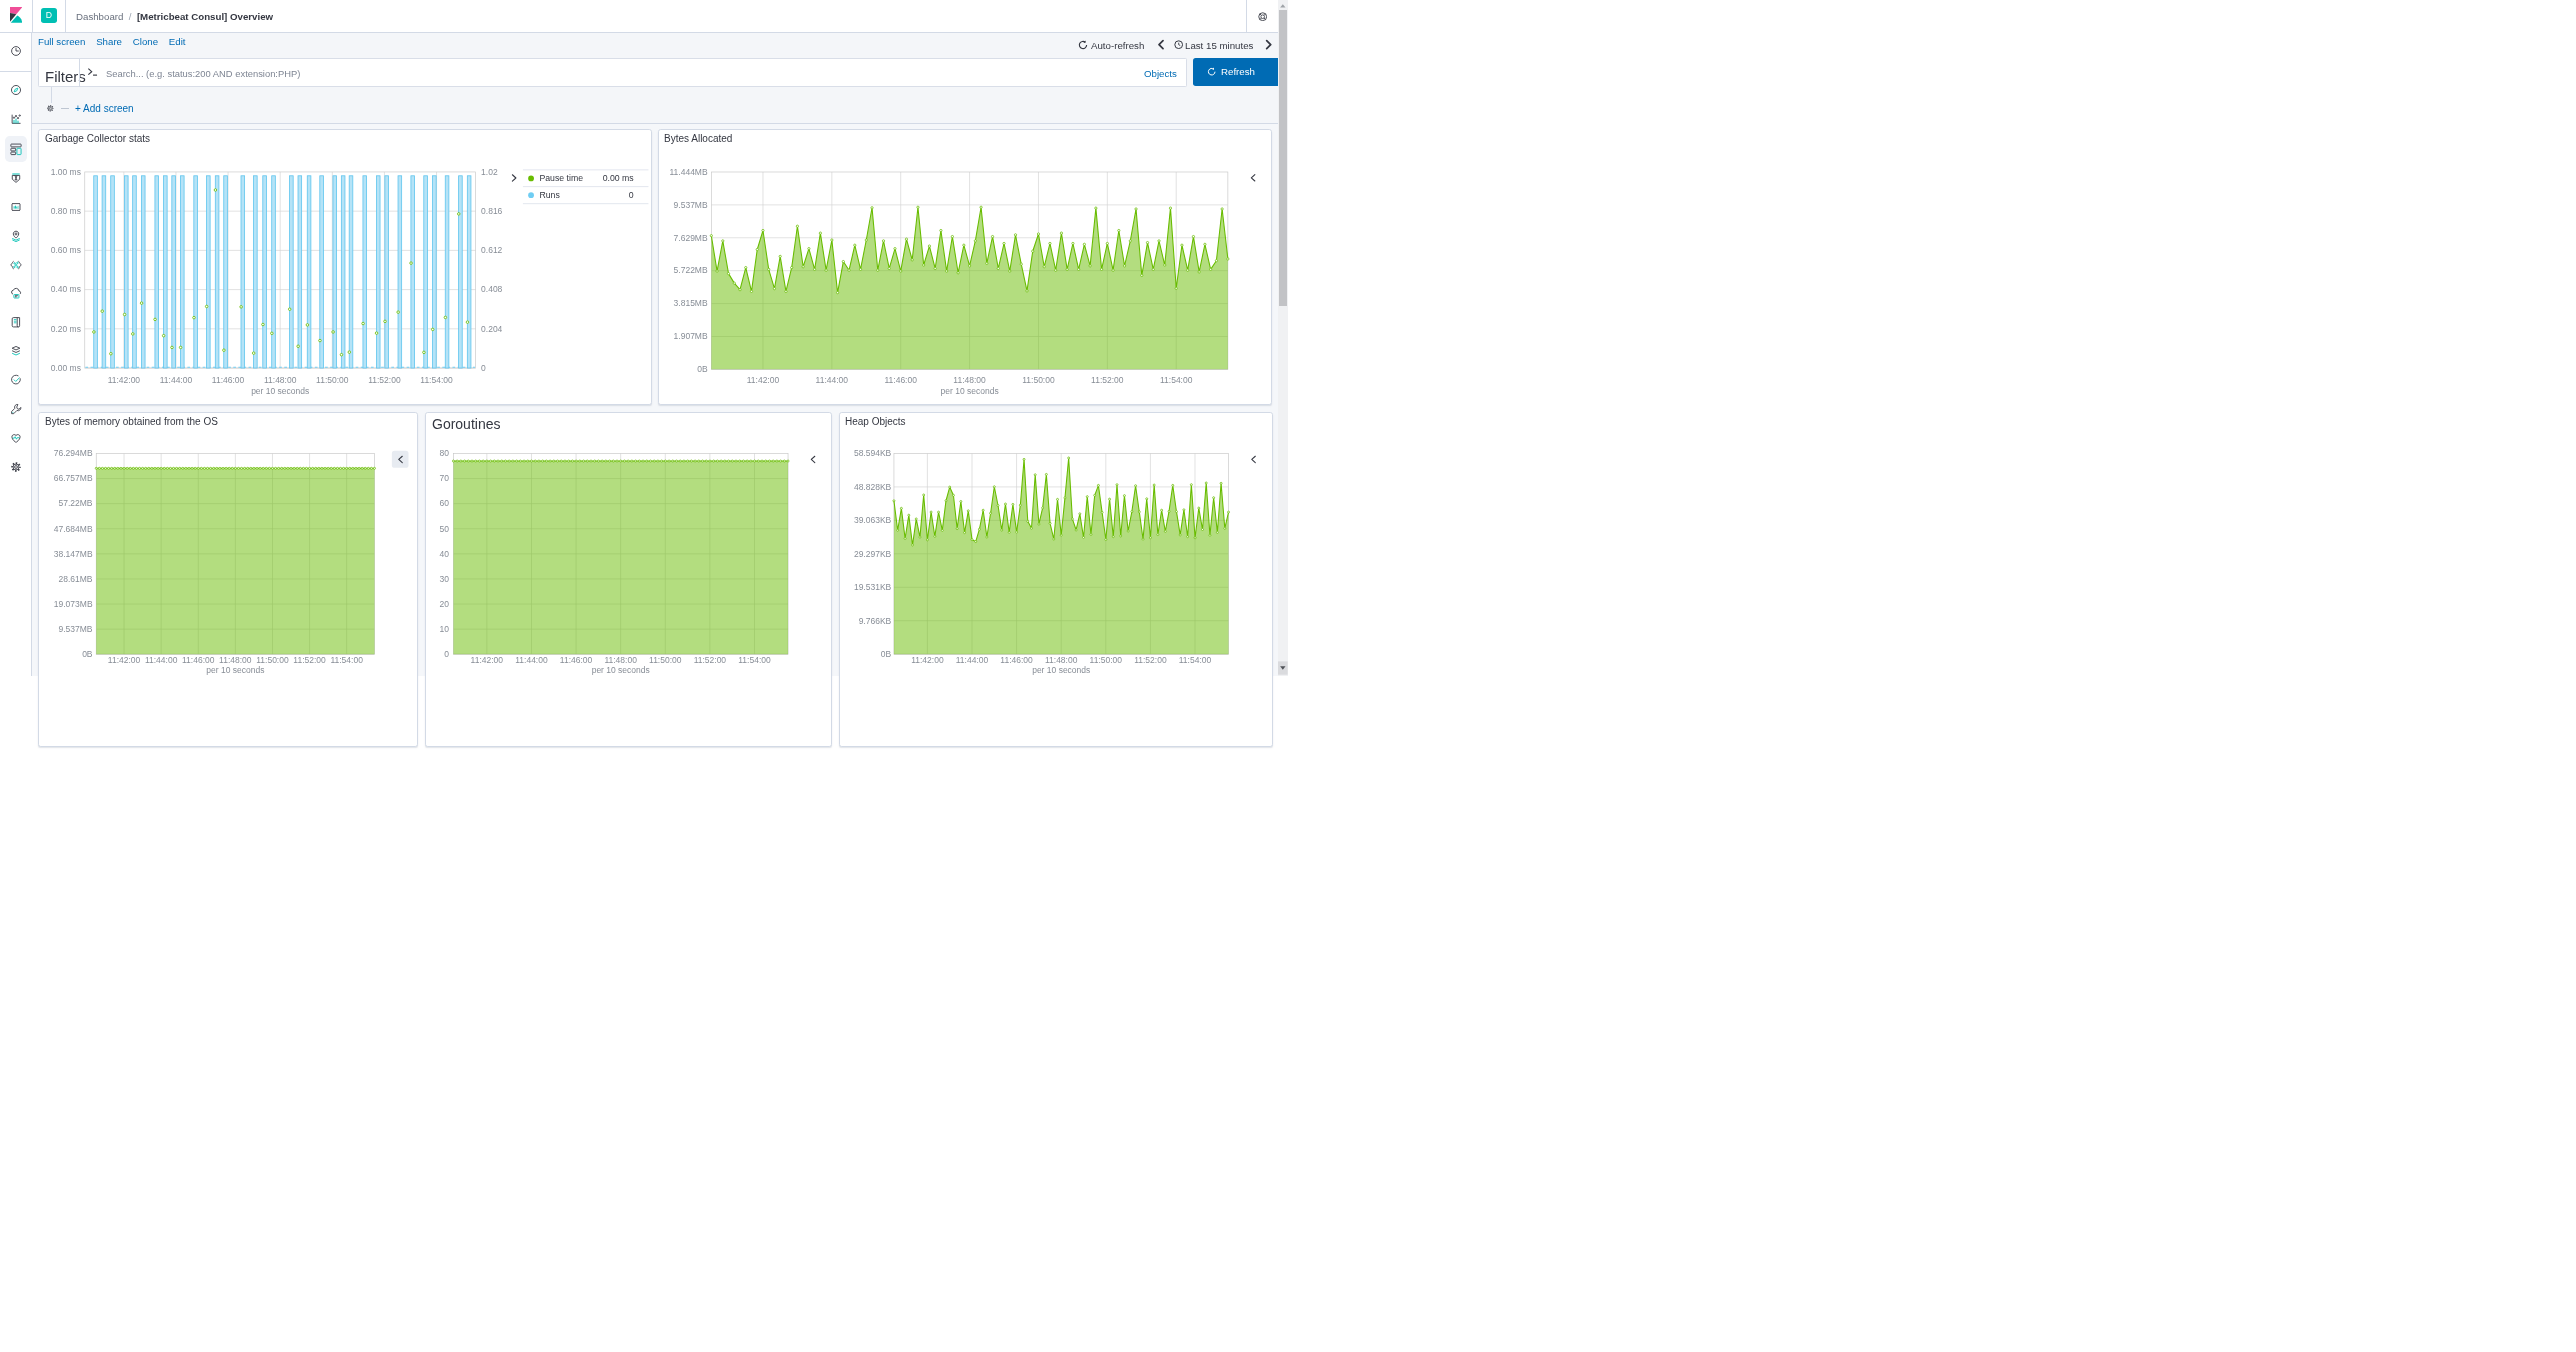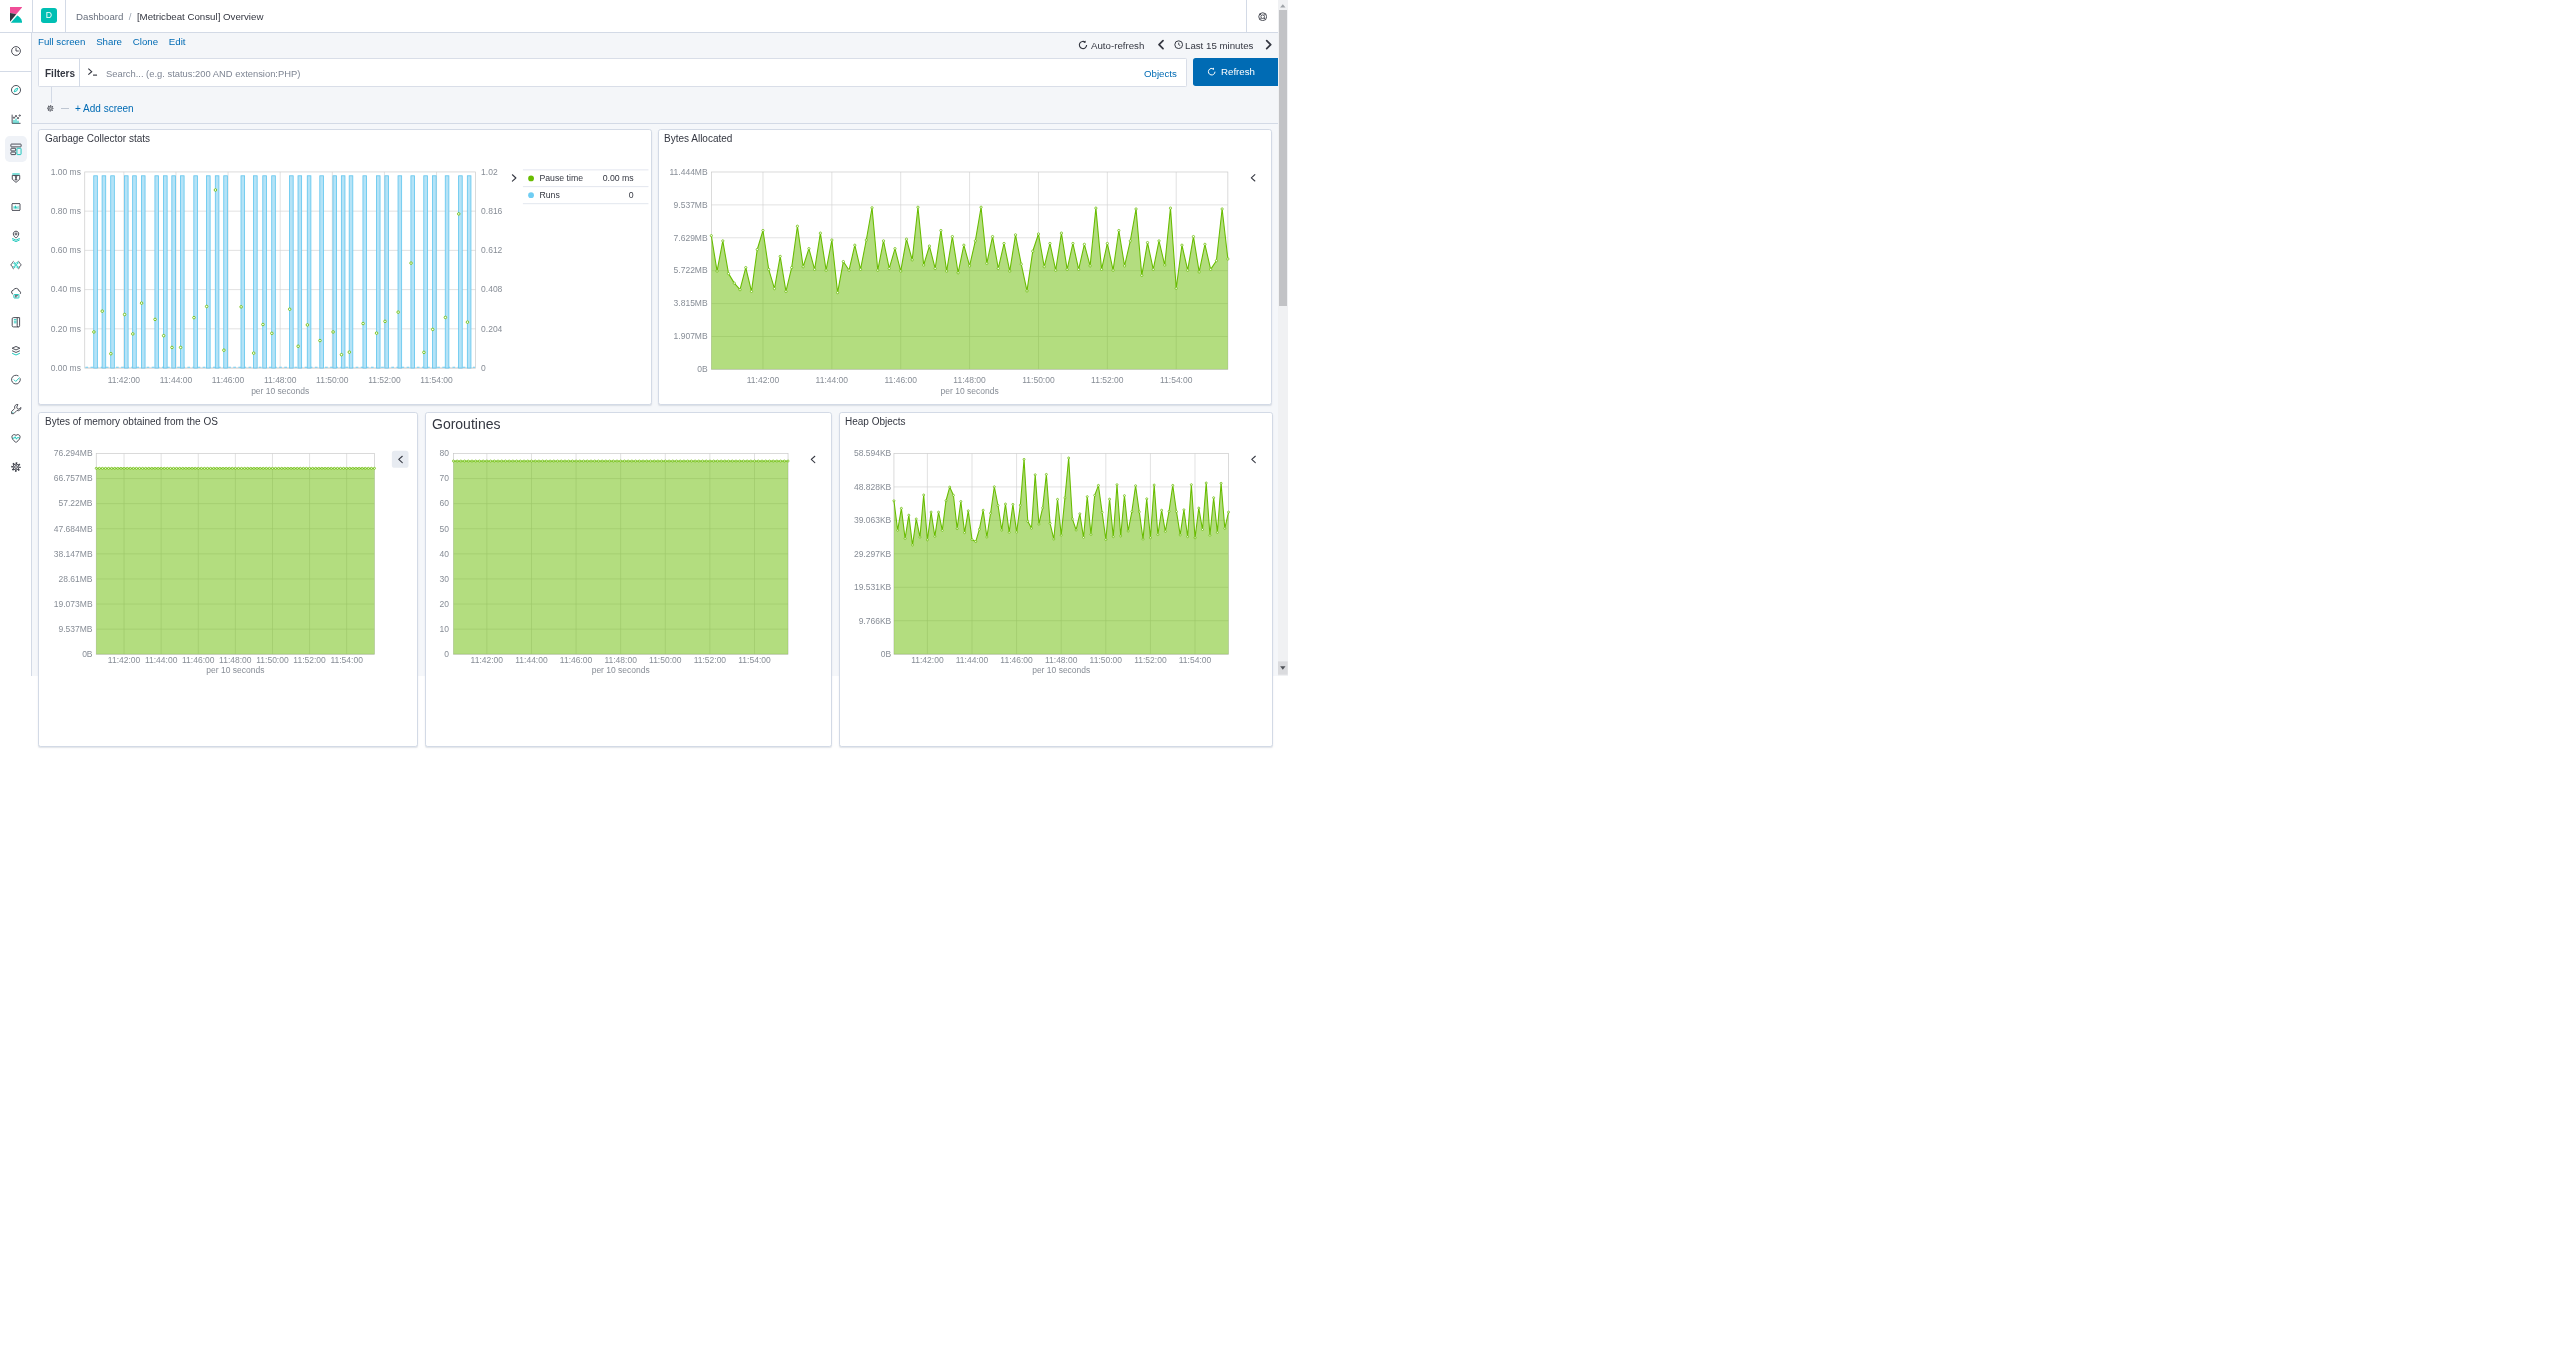--- a/index.html
+++ b/index.html
@@ -7,21 +7,21 @@
 <body>
 <div class="abs" style="left:0;top:0;width:1288px;height:33px;background:#fff;border-bottom:0.7px solid #D3DAE6"></div>
 <svg style="position:absolute;left:10px;top:7.4px" width="12.4" height="16" viewBox="0 0 18.5 23.7">
 <path fill="#F04E98" d="M0 0 H18.4 L9.35 10.9 Q4.5 9.3 0 8.75 Z"></path>
 <path fill="#343741" d="M0 8.75 Q4.5 9.3 9.35 10.9 L0.35 21.6 L0 21.6 Z"></path>
 <path fill="#00BFB3" d="M10.85 12.55 Q16.9 15.1 18.4 23.5 L1.1 23.5 Z"></path>
 </svg>
 <div class="abs" style="left:32px;top:0;width:0.7px;height:32px;background:#D3DAE6"></div>
 <div class="abs" style="left:41px;top:8px;width:16px;height:15.4px;border-radius:2.7px;background:#00BFB3;color:#fff;font-size:8.7px;font-weight:500;text-align:center;line-height:15.4px">D</div>
 <div class="abs" style="left:65px;top:0;width:0.7px;height:32px;background:#D3DAE6"></div>
-<div class="abs" style="left:76px;top:11.4px;font-size:9.7px;color:#69707D">Dashboard&nbsp;&nbsp;<span style="color:#9BA3B0">/</span>&nbsp;&nbsp;<span style="color:#343741;font-weight:400">[Metricbeat Consul] Overview</span></div>
+<div class="abs" style="left:76px;top:11.4px;font-size:9.7px;color:#69707D">Dashboard&nbsp;&nbsp;<span style="color:#9BA3B0">/</span>&nbsp;&nbsp;<span style="color:#343741;font-weight:700">[Metricbeat Consul] Overview</span></div>
 <div class="abs" style="left:1246px;top:0;width:0.7px;height:32px;background:#D3DAE6"></div>
 <svg style="position:absolute;left:1258px;top:12px" width="9.4" height="9.4" viewBox="0 0 16 16">
 <circle cx="8" cy="8" r="6.7" fill="none" stroke="#343741" stroke-width="1.5"></circle>
 <circle cx="8" cy="8" r="3.1" fill="none" stroke="#343741" stroke-width="1.4"></circle>
 <path d="M5.7 5.7L3.3 3.3M10.3 5.7l2.4-2.4M5.7 10.3l-2.4 2.4M10.3 10.3l2.4 2.4" stroke="#343741" stroke-width="1.5"></path>
 </svg>
 <div class="abs" style="left:32px;top:33px;width:1246px;height:91px;background:#F4F6F9;border-bottom:0.7px solid #D3DAE6"></div>
 <div class="abs" style="left:38px;top:36px;font-size:9.7px;color:#006BB4">Full screen&nbsp;&nbsp;&nbsp;&nbsp;Share&nbsp;&nbsp;&nbsp;&nbsp;Clone&nbsp;&nbsp;&nbsp;&nbsp;Edit</div>
 <svg style="position:absolute;left:1078px;top:40px" width="10" height="10" viewBox="0 0 16 16">
 <path d="M13.8 8a5.8 5.8 0 1 1-2-4.4" fill="none" stroke="#343741" stroke-width="1.8"></path>
@@ -33,21 +33,21 @@
 </svg>
 <svg style="position:absolute;left:1174px;top:40px" width="9.4" height="9.4" viewBox="0 0 16 16">
 <circle cx="8" cy="8" r="6.6" fill="none" stroke="#343741" stroke-width="1.7"></circle>
 <path d="M8 4.6V8l2.6 1.4" fill="none" stroke="#343741" stroke-width="1.5"></path>
 </svg>
 <div class="abs" style="left:1185px;top:40px;font-size:9.7px;color:#343741">Last 15 minutes</div>
 <svg style="position:absolute;left:1263px;top:39px" width="10.7" height="11.4" viewBox="0 0 16 17">
 <path d="M5.5 2.5l6 6-6 6" fill="none" stroke="#343741" stroke-width="2.6" stroke-linecap="round" stroke-linejoin="round"></path>
 </svg>
 <div class="abs" style="left:38px;top:58px;width:1149px;height:29px;background:#fff;border:0.7px solid #D9DEE8;border-radius:1.3px"></div>
-<div class="abs" style="left:45px;top:68px;font-size:10px;font-weight:700;color:#343741">Filters</div>
+<div class="abs" style="left:45px;top:68px;font-size:15px;font-weight:400;color:#343741">Filters</div>
 <div class="abs" style="left:79px;top:59px;width:0.7px;height:27.5px;background:#D3DAE6"></div>
 <svg style="position:absolute;left:87px;top:66px" width="11.4" height="11.4" viewBox="0 0 17 17">
 <path d="M2 4l5 4.4L2 12.8" fill="none" stroke="#343741" stroke-width="1.7"></path>
 <path d="M9 13.6h6" stroke="#343741" stroke-width="1.7"></path>
 </svg>
 <div class="abs" style="left:106px;top:68px;font-size:9.4px;color:#7E8593">Search... (e.g. status:200 AND extension:PHP)</div>
 <div class="abs" style="left:1144px;top:68px;font-size:9.7px;color:#006BB4">Objects</div>
 <div class="abs" style="left:1193px;top:58px;width:89px;height:28px;background:#006BB4;border-radius:2.7px;color:#fff">
 <svg style="position:absolute;left:14px;top:9.4px" width="9.4" height="9.4" viewBox="0 0 16 16">
 <path d="M13.6 8a5.6 5.6 0 1 1-1.9-4.2" fill="none" stroke="#fff" stroke-width="1.7"></path>

